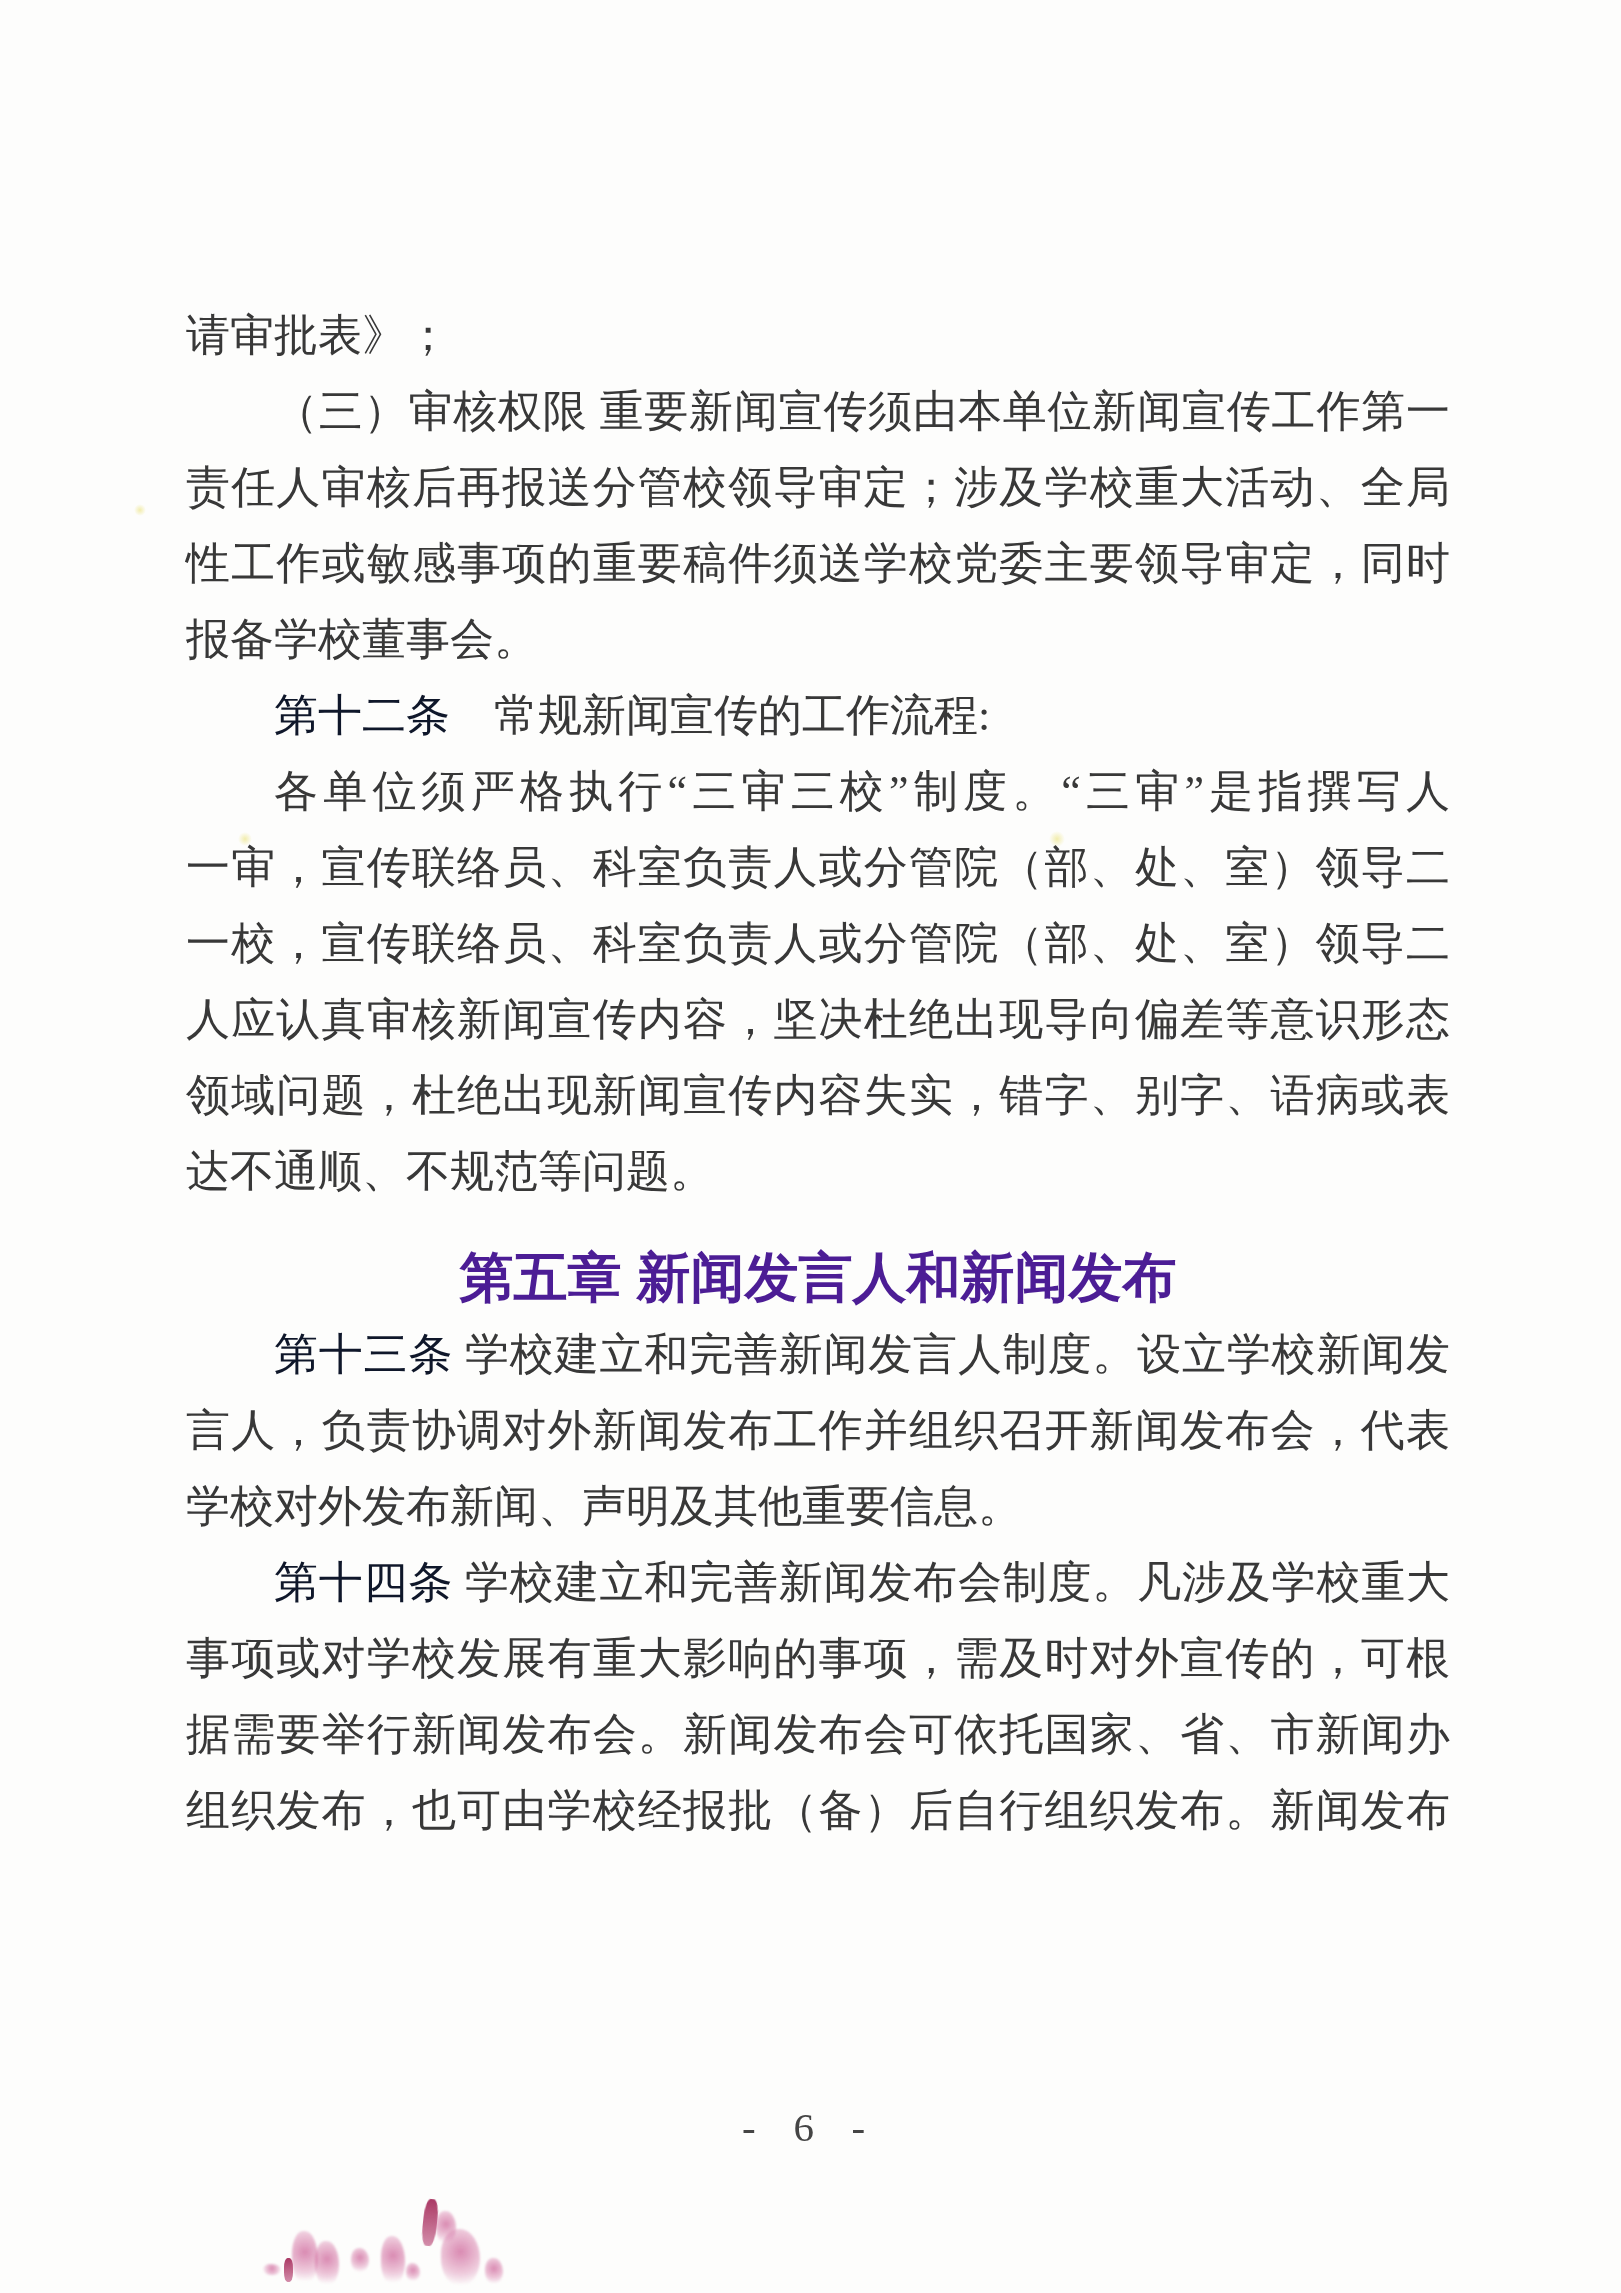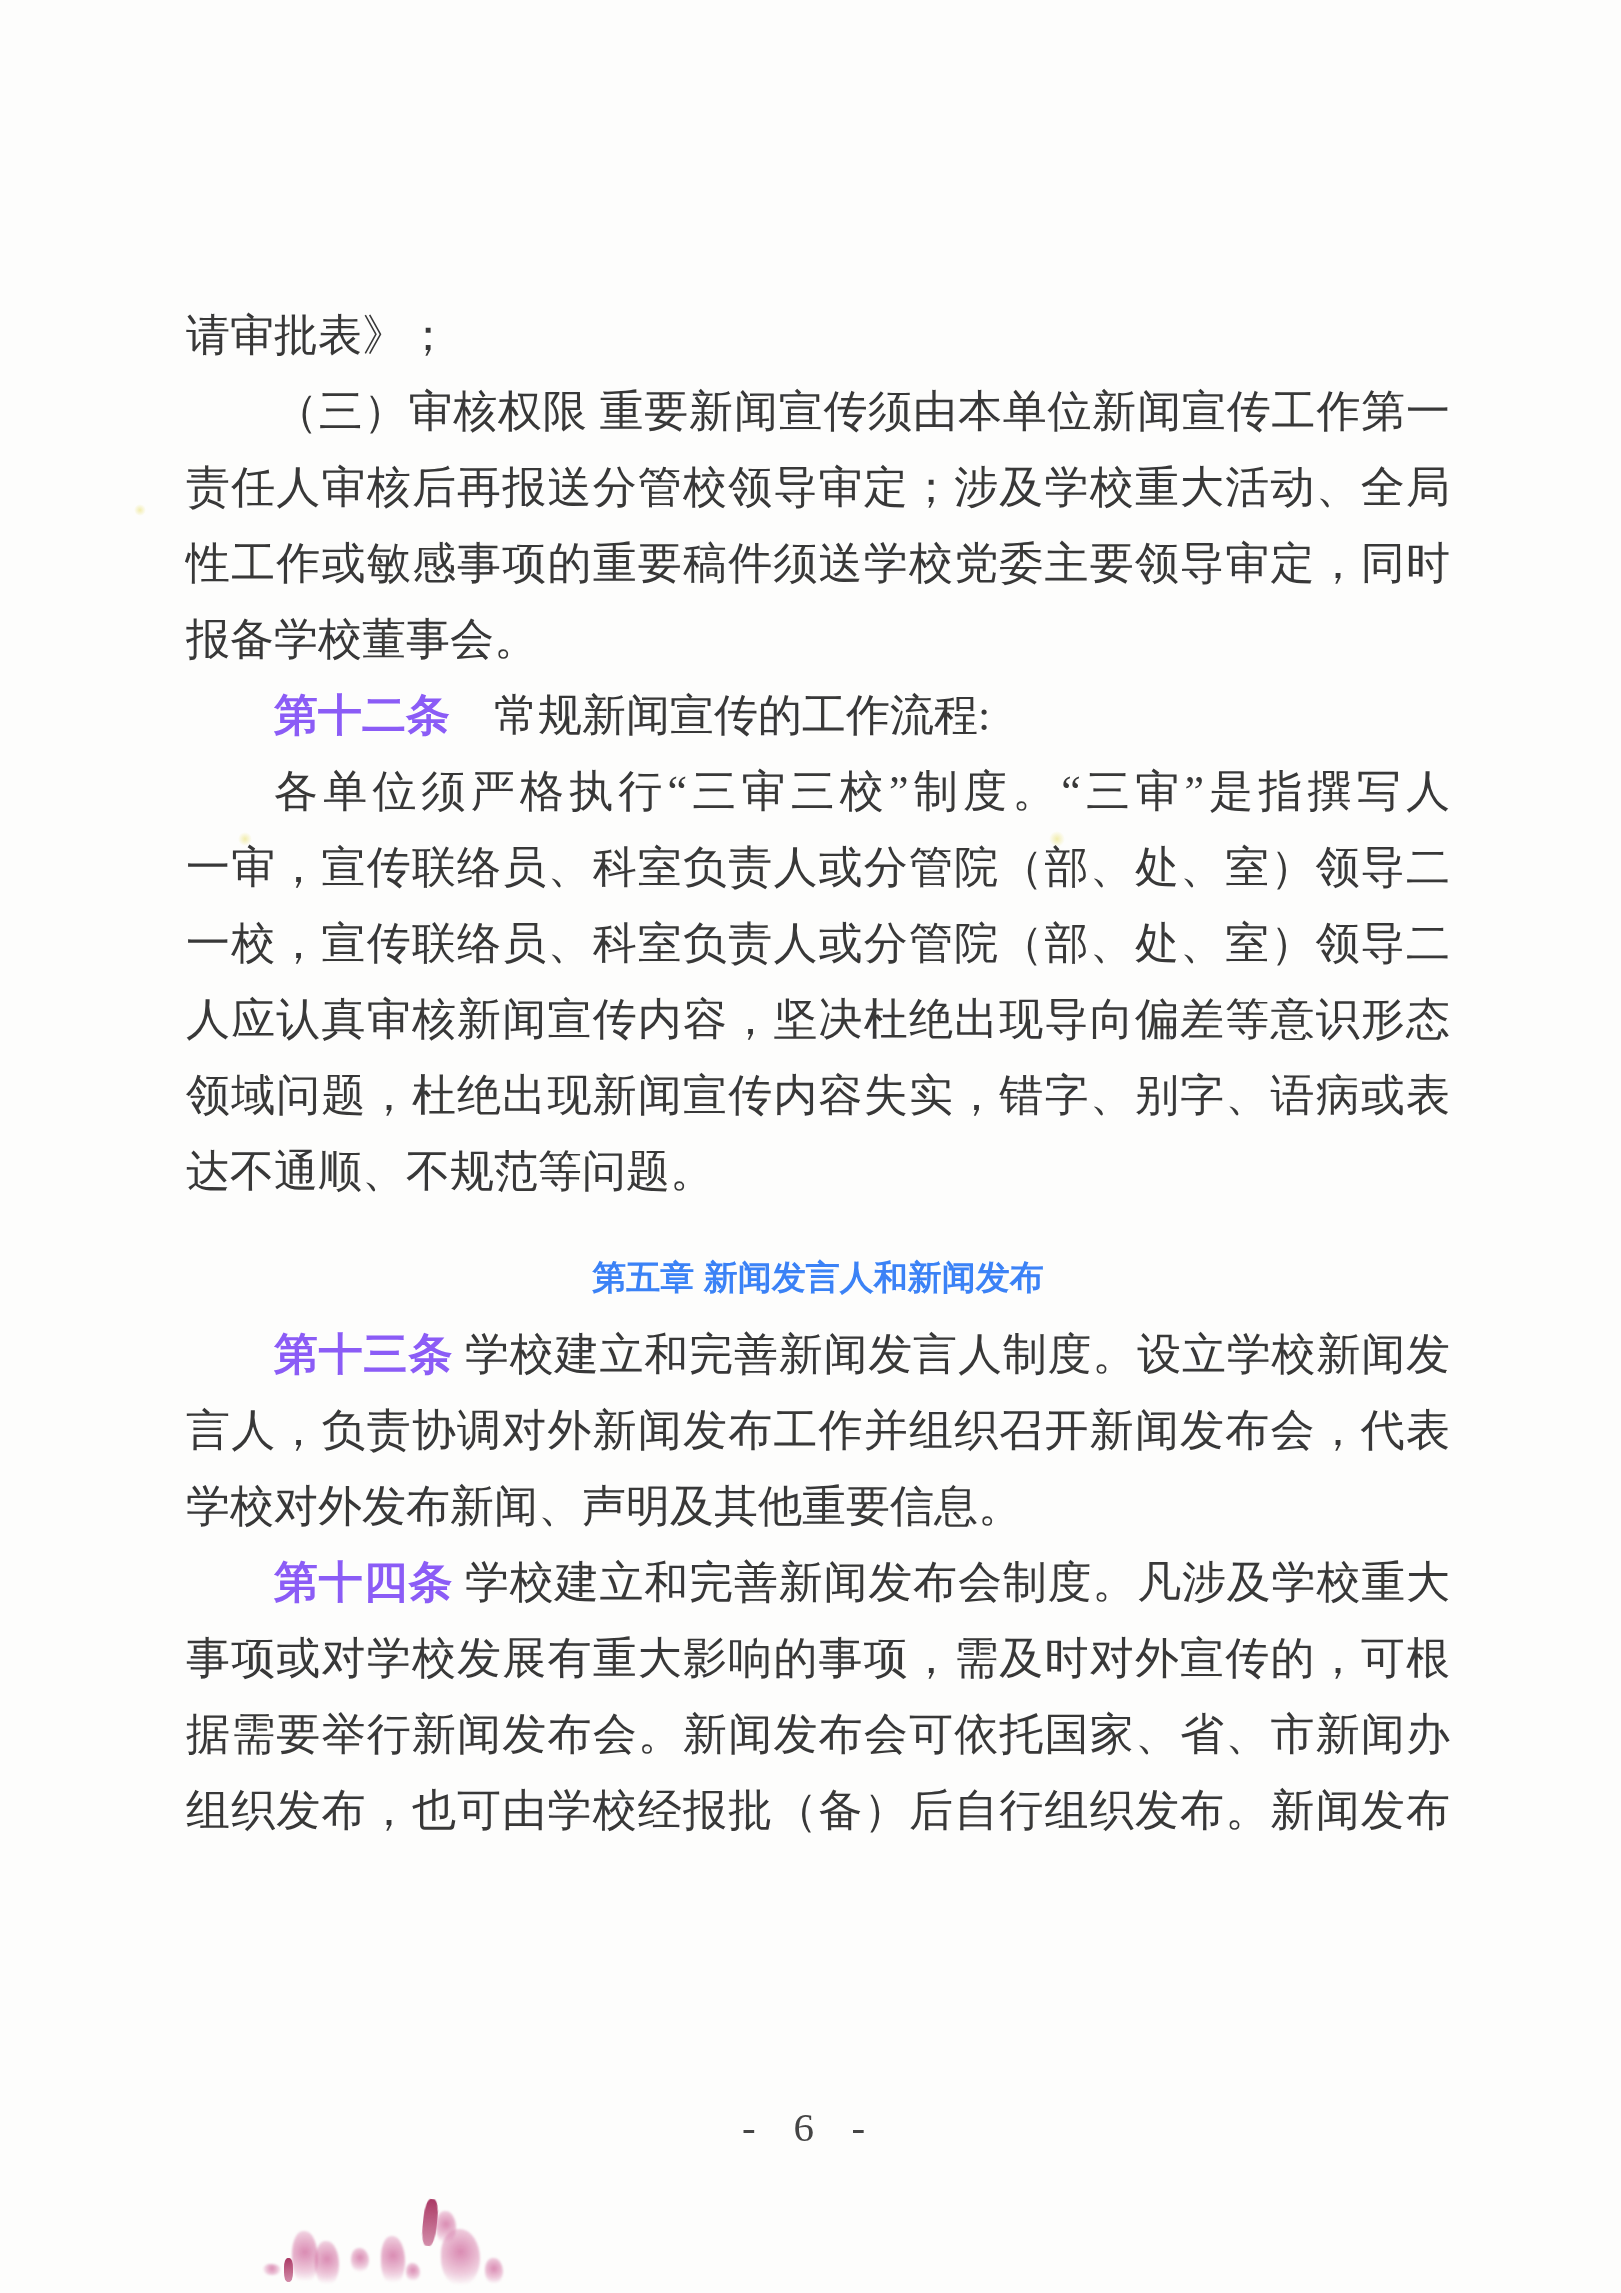--- a/index.html
+++ b/index.html
@@ -25,28 +25,28 @@
     white-space:nowrap;
   }
   .l-just{
     text-align:justify;
     text-align-last:justify;
     text-justify:inter-character;
     white-space:normal;
   }
   .l-plain{ text-align:left; }
   .l-indent{ text-indent:2em; }
-  .lead{ font-weight:bold; color:#8b5cf6; }
+  .lead{ font-weight:normal; color:#0f172a; }
   .l-heading{
     height:80px; line-height:80px;
     margin-top:27.4px;
     text-align:center;
     font-weight:bold;
-    color:#3b82f6;
-    font-size:34px;
+    color:#4c1d95;
+    font-size:54px;
     font-family:"Liberation Sans", sans-serif;
   }
   .footer{
     position:absolute;
     left:0; right:0; top:2098px;
     height:59px; line-height:59px;
     text-align:center;
     font-size:41px;
     color:#454545;
     letter-spacing:13.7px;

